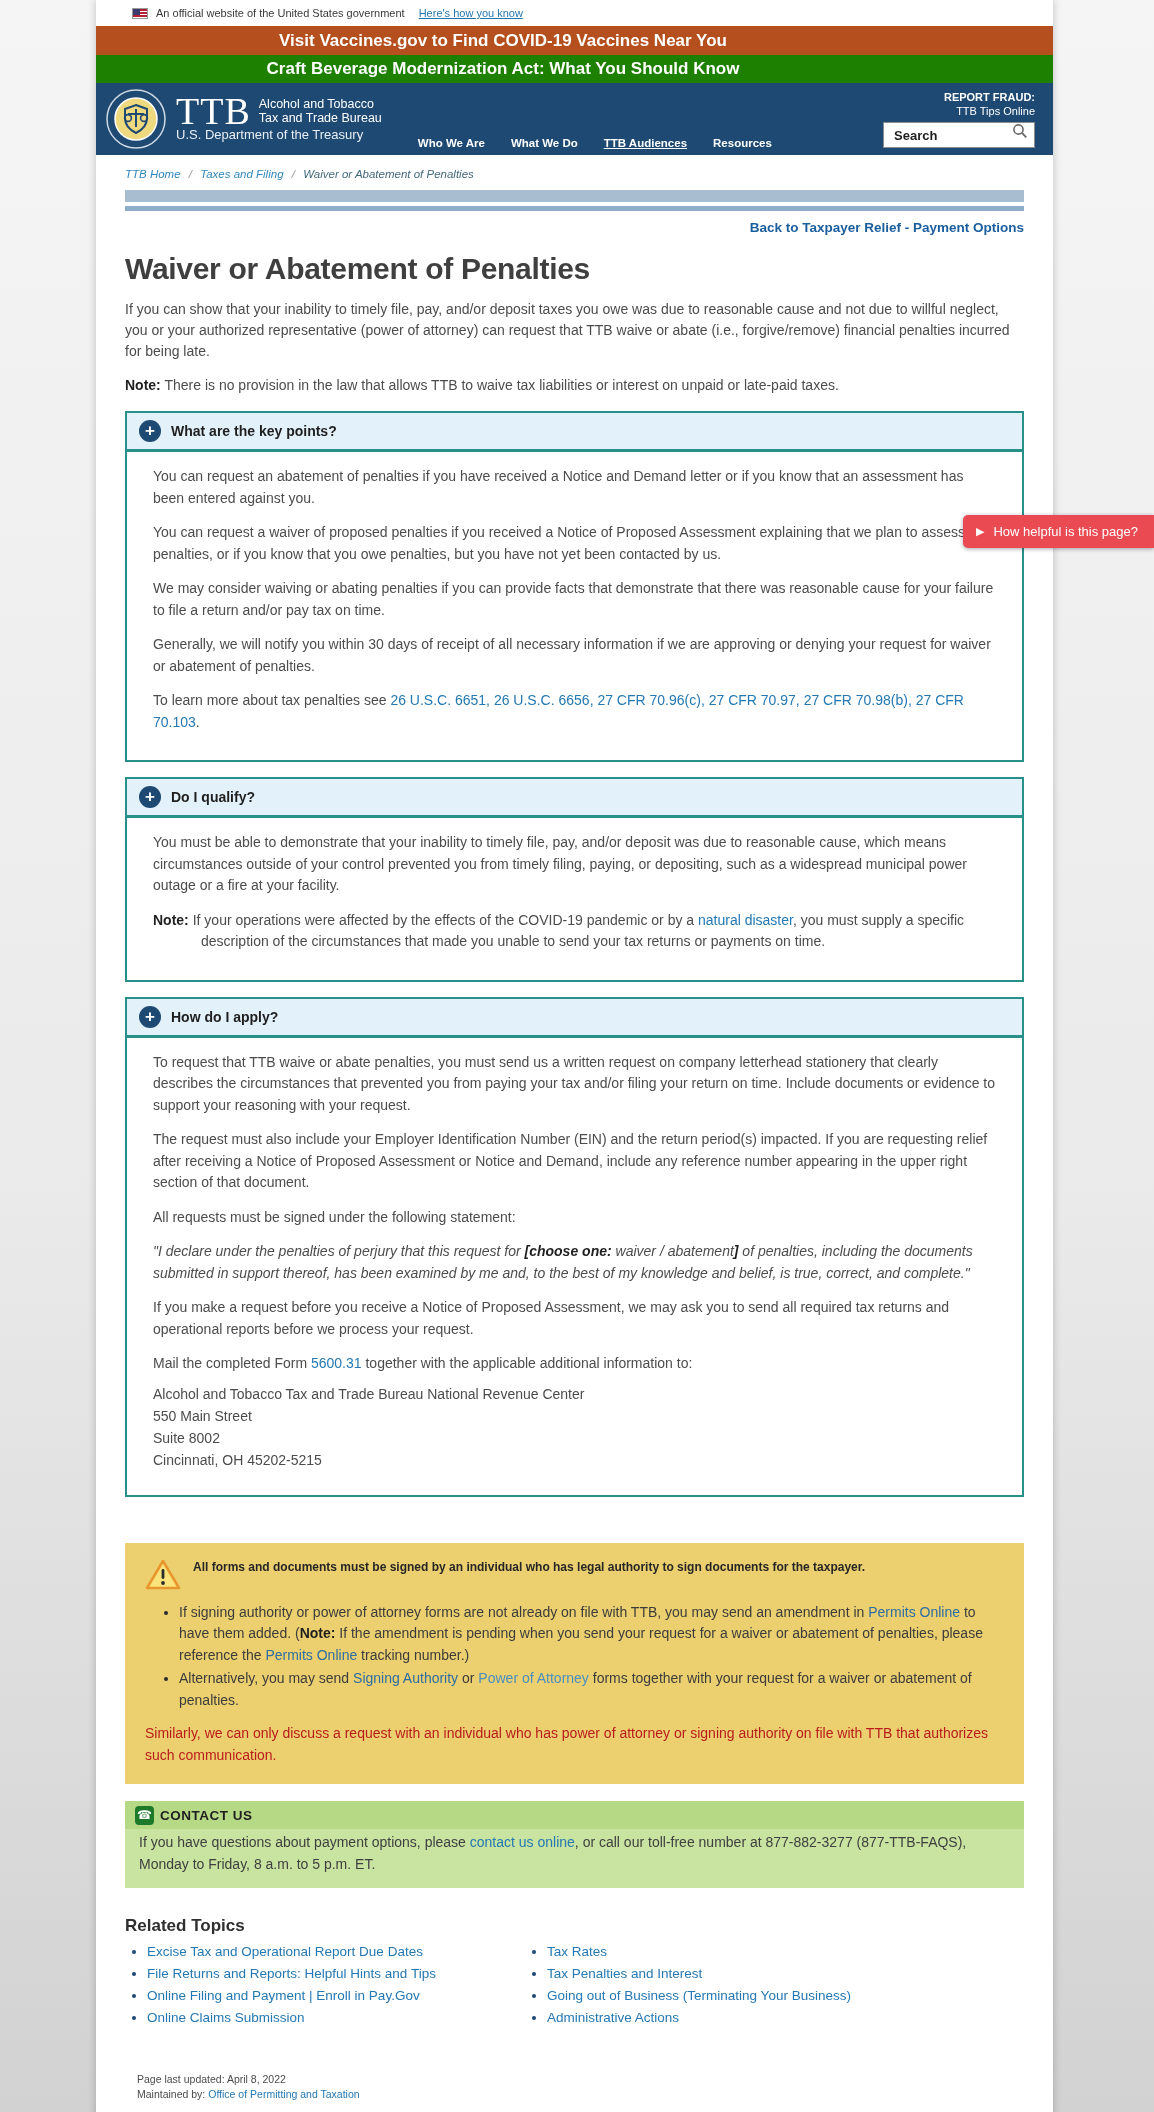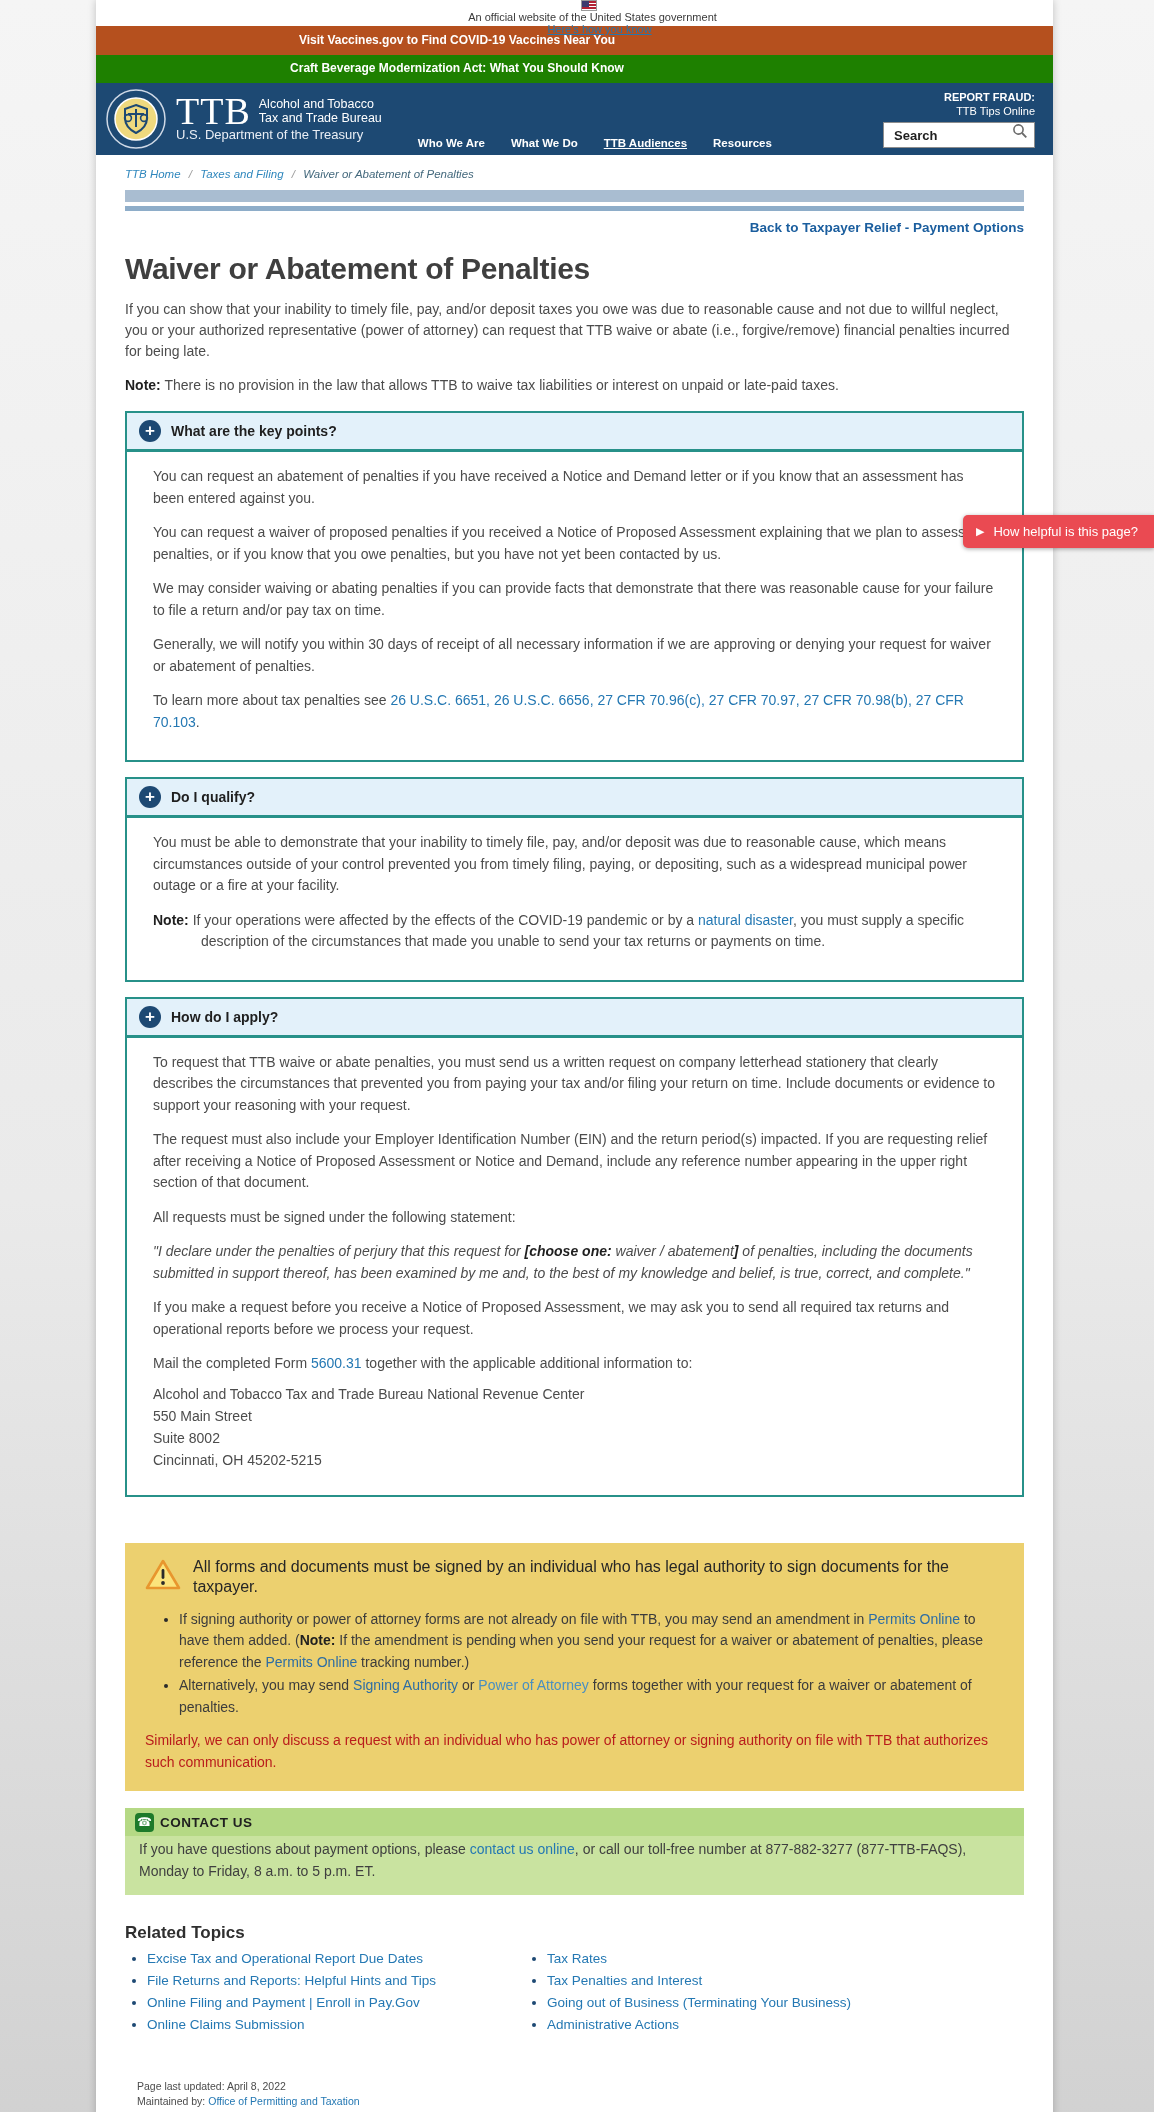--- a/index.html
+++ b/index.html
@@ -6,28 +6,28 @@
   html,body { margin:0; padding:0; }
   body {
     font-family: "Liberation Sans", sans-serif;
     background: linear-gradient(180deg,#f5f5f5 0%, #eaeaea 55%, #d0d0d0 100%);
     -webkit-font-smoothing: antialiased;
   }
   .viewport { position:relative; width:1154px; min-height:2112px; overflow:hidden; }
   .page { width:957px; margin-left:96px; background:#fff; box-shadow:0 0 8px rgba(0,0,0,.22); }
 
   
-  .gov-banner { height:26px; display:flex; align-items:center; padding-left:36px; font-size:11px; color:#3a3a3a; background:#fff;flex-direction:column; }
+  .gov-banner { height:26px; display:flex; align-items:center; padding-left:36px; font-size:11px; color:#3a3a3a; background:#fff; }
   .flag { position:relative; width:16px; height:11px; margin-right:8px; flex:0 0 auto;
     background: repeating-linear-gradient(180deg,#b22234 0 1.6px,#ffffff 1.6px 3.2px); border:0.5px solid #9a9a9a; }
   .flag::before { content:""; position:absolute; left:0; top:0; width:7px; height:6px; background:#3c3b6e; }
   .gov-link { color:#2576ad; text-decoration:underline; margin-left:14px; cursor:pointer; }
 
   
-  .banner { height:29px; line-height:29px; font-weight:bold; font-size:12px; color:#fff; }
+  .banner { height:29px; line-height:29px; font-weight:bold; font-size:17px; color:#fff;padding-left:46px; }
   .banner-inner { width:722px; text-align:center; cursor:pointer; }
   .banner.orange { background:#b5501e; }
   .banner.green  { background:#1e8000; height:28px; line-height:27px; }
 
   
   .site-header { position:relative; height:72px; background:#1d4973; color:#fff; display:flex; align-items:center; padding-left:10px; }
   .seal { width:60px; height:60px; flex:0 0 auto; }
   .brand { margin-left:10px; }
   .brand-top { display:flex; align-items:center; gap:8px; }
   .wordmark { font-family:"Liberation Serif", serif; font-size:38px; line-height:30px; letter-spacing:1px; }
@@ -70,21 +70,21 @@
   .acc-body { padding:1px 26px 14px; }
   .acc-body p { margin:13px 0; font-size:14px; line-height:21.5px; color:#4c4c4c; }
   .hang { padding-left:48px; text-indent:-48px; }
   .quote { margin:13px 0 13px 38px; font-style:italic; }
   .addr-line { font-size:14px; line-height:22px; color:#4c4c4c; }
 
   
   .warn-box { margin:46px 29px 0; background:#ecd06f; padding:14px 24px 18px 20px; }
   .warn-head { display:flex; gap:12px; align-items:flex-start; }
   .warn-tri { width:36px; height:32px; flex:0 0 auto; margin-top:2px; }
-  .warn-heading { font-size:16px; line-height:20.5px; font-weight:normal; color:#262626; }
+  .warn-heading { font-size:12px; line-height:20.5px; font-weight:bold; color:#262626; }
   .warn-box ul { margin:11px 0 0 14px; padding-left:20px; }
   .warn-box li { font-size:14px; line-height:21.5px; color:#3c3c3c; margin-bottom:2px; }
   .warn-box li::marker { color:#2b2b2b; }
   .warn-close { margin:12px 0 0; font-size:14px; line-height:21.5px; color:#b91c1c; }
   .warn-link { color:#2d6da3; cursor:pointer; }
   .warn-link.lighter { color:#4a8fc0; }
 
   
   .contact-box { margin:17px 29px 0; background:#c9e3a0; }
   .contact-head { background:#b5d985; padding:5px 10px 4px; display:flex; align-items:center; gap:6px; }

